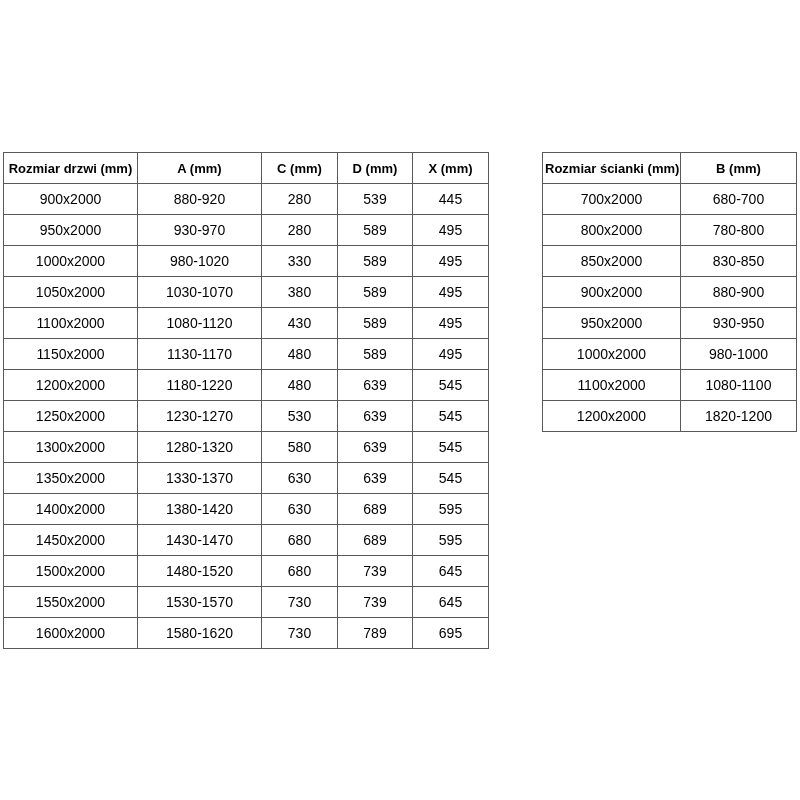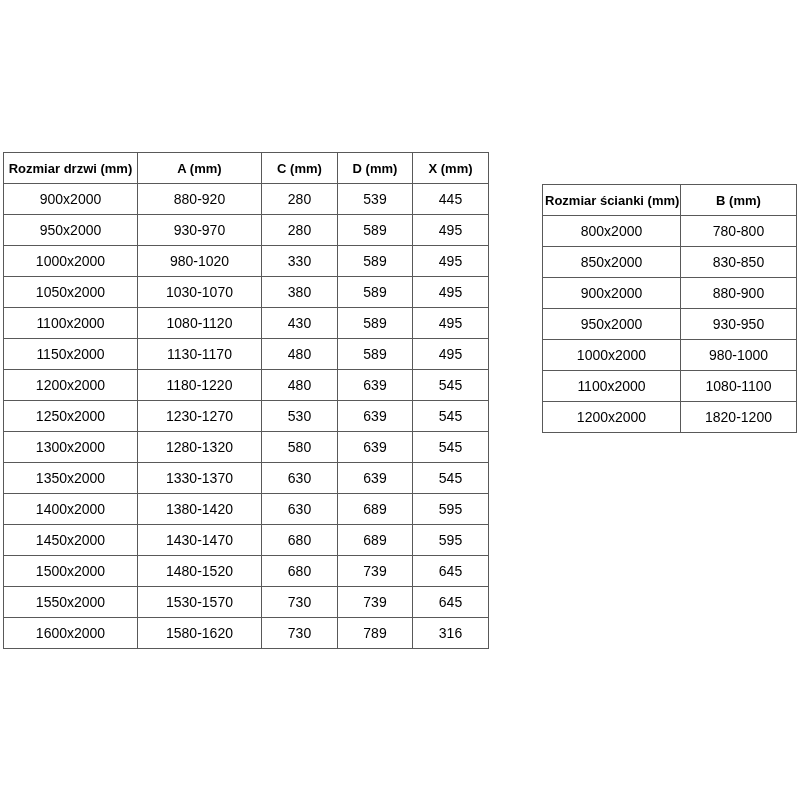--- a/index.html
+++ b/index.html
@@ -43,21 +43,21 @@
     font-size: 14px;
   }
   
   table[data-table-index="0"] { width: 485px; }
   table[data-table-index="0"] col:nth-child(1) { width: 134px; }
   table[data-table-index="0"] col:nth-child(2) { width: 124px; }
   table[data-table-index="0"] col:nth-child(3) { width: 76px; }
   table[data-table-index="0"] col:nth-child(4) { width: 75px; }
   table[data-table-index="0"] col:nth-child(5) { width: 76px; }
   
-  table[data-table-index="1"] { width: 254px; margin-top: 32px; }
+  table[data-table-index="1"] { width: 254px; }
   table[data-table-index="1"] col:nth-child(1) { width: 138px; }
   table[data-table-index="1"] col:nth-child(2) { width: 116px; }
 </style>
 </head>
 <body style="color: rgb(0, 0, 0); background: rgb(255, 255, 255);">
 
 <div class="tables-wrap">
   <table class="spec-table" data-table-index="0">
       <colgroup>
         <col>
@@ -172,36 +172,40 @@
           <td>1530-1570</td>
           <td>730</td>
           <td>739</td>
           <td>645</td>
         </tr>
         <tr>
           <td>1600x2000</td>
           <td>1580-1620</td>
           <td>730</td>
           <td>789</td>
-          <td>316</td>
+          <td>695</td>
         </tr>
       </tbody>
     </table>
   <table class="spec-table" data-table-index="1">
       <colgroup>
         <col>
         <col>
       </colgroup>
       <thead>
         <tr>
           <th>Rozmiar ścianki (mm)</th>
           <th>B (mm)</th>
         </tr>
       </thead>
       <tbody>
+        <tr>
+          <td>700x2000</td>
+          <td>680-700</td>
+        </tr>
         <tr>
           <td>800x2000</td>
           <td>780-800</td>
         </tr>
         <tr>
           <td>850x2000</td>
           <td>830-850</td>
         </tr>
         <tr>
           <td>900x2000</td>

